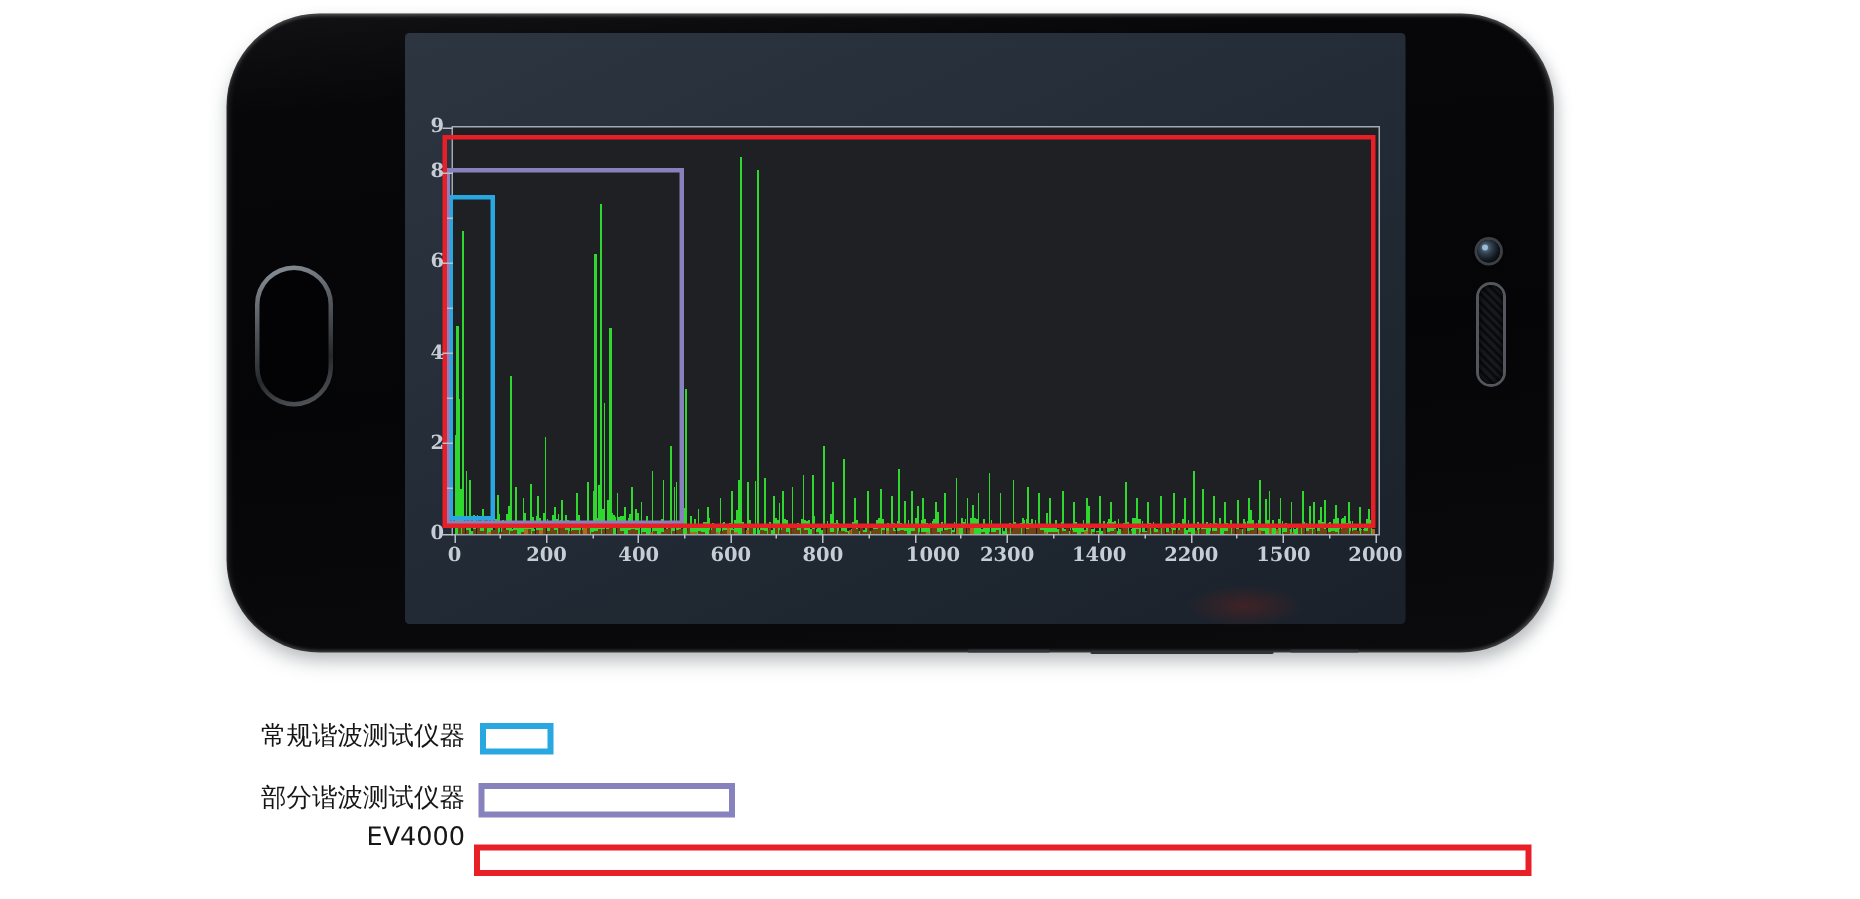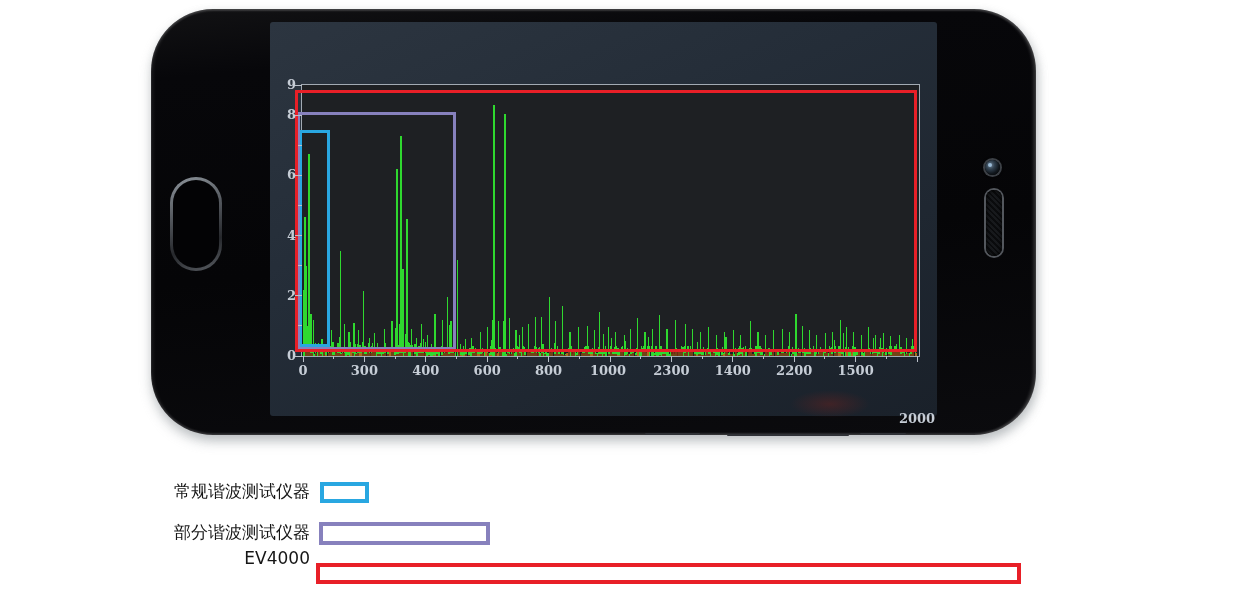--- a/index.html
+++ b/index.html
@@ -799,39 +799,39 @@
             <rect x="610.09" y="266.10" width="2.2" height="4.90" fill="#7c2a10" fill-opacity="0.85"></rect>
             <rect x="612.54" y="267.68" width="2.2" height="3.32" fill="#c05a1a" fill-opacity="0.85"></rect>
           </svg>
         <div class="obox" id="obox0" style="border-color: rgb(41, 167, 225); left: -3.1px; width: 31px; top: 45.2px; height: 216.8px;"></div>
         <div class="obox" id="obox1" style="border-color: rgb(135, 129, 189); left: -4.9px; width: 159.3px; top: 27.1px; height: 237.9px;"></div>
         <div class="obox" id="obox2" style="border-color: rgb(232, 31, 39); left: -7.1px; width: 622.3px; top: 4.5px; height: 262.9px;"></div>
         <div id="ticks">
             <div class="tick" style="left: 0.5px; top: 271px; width: 1px; height: 6px;"></div>
             <div class="tick-label x-label" style="left: -29px;">0</div>
             <div class="tick" style="left: 61.9px; top: 271px; width: 1px; height: 6px;"></div>
-            <div class="tick-label x-label" style="left: 32.4px;">300</div>
+            <div class="tick-label x-label" style="left: 32.4px;">200</div>
             <div class="tick" style="left: 123.3px; top: 271px; width: 1px; height: 6px;"></div>
             <div class="tick-label x-label" style="left: 93.8px;">400</div>
             <div class="tick" style="left: 184.7px; top: 271px; width: 1px; height: 6px;"></div>
             <div class="tick-label x-label" style="left: 155.2px;">600</div>
             <div class="tick" style="left: 246.1px; top: 271px; width: 1px; height: 6px;"></div>
             <div class="tick-label x-label" style="left: 216.6px;">800</div>
             <div class="tick" style="left: 307.5px; top: 271px; width: 1px; height: 6px;"></div>
-            <div class="tick-label x-label" style="left: 276px;">1000</div>
+            <div class="tick-label x-label" style="left: 290px;">1000</div>
             <div class="tick" style="left: 368.9px; top: 271px; width: 1px; height: 6px;"></div>
             <div class="tick-label x-label" style="left: 339.4px;">2300</div>
             <div class="tick" style="left: 430.3px; top: 271px; width: 1px; height: 6px;"></div>
             <div class="tick-label x-label" style="left: 400.8px;">1400</div>
             <div class="tick" style="left: 491.7px; top: 271px; width: 1px; height: 6px;"></div>
             <div class="tick-label x-label" style="left: 462.2px;">2200</div>
             <div class="tick" style="left: 553.1px; top: 271px; width: 1px; height: 6px;"></div>
             <div class="tick-label x-label" style="left: 523.6px;">1500</div>
             <div class="tick" style="left: 614.5px; top: 271px; width: 1px; height: 6px;"></div>
-            <div class="tick-label x-label" style="left: 585px; margin-top: 48px;">2000</div>
+            <div class="tick-label x-label" style="left: 585px;">2000</div>
             <div class="tick" style="left: 31.2px; top: 271px; width: 1px; height: 3px;"></div>
             <div class="tick" style="left: 92.6px; top: 271px; width: 1px; height: 3px;"></div>
             <div class="tick" style="left: 154px; top: 271px; width: 1px; height: 3px;"></div>
             <div class="tick" style="left: 215.4px; top: 271px; width: 1px; height: 3px;"></div>
             <div class="tick" style="left: 276.8px; top: 271px; width: 1px; height: 3px;"></div>
             <div class="tick" style="left: 338.2px; top: 271px; width: 1px; height: 3px;"></div>
             <div class="tick" style="left: 399.6px; top: 271px; width: 1px; height: 3px;"></div>
             <div class="tick" style="left: 461px; top: 271px; width: 1px; height: 3px;"></div>
             <div class="tick" style="left: 522.4px; top: 271px; width: 1px; height: 3px;"></div>
             <div class="tick" style="left: 583.8px; top: 271px; width: 1px; height: 3px;"></div>

